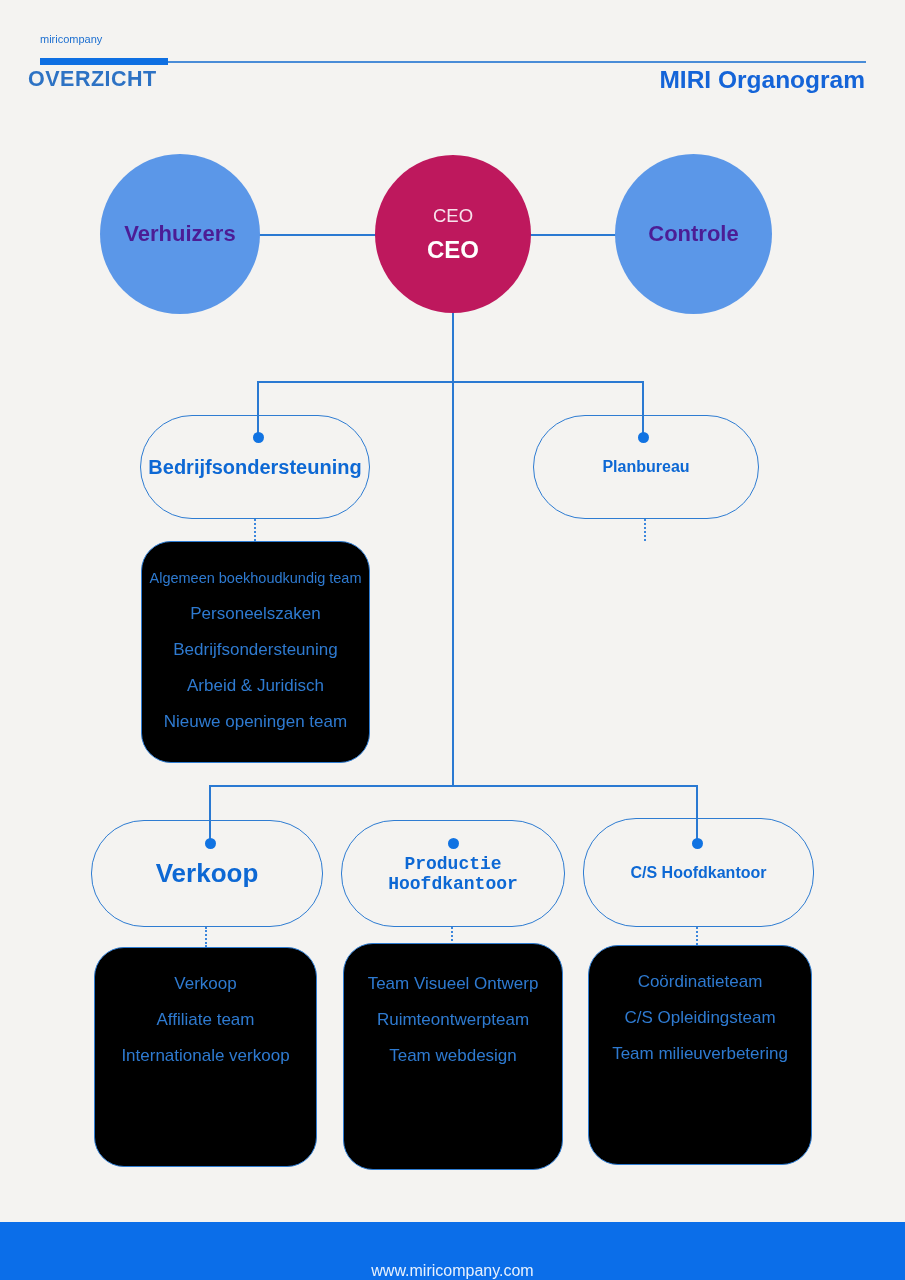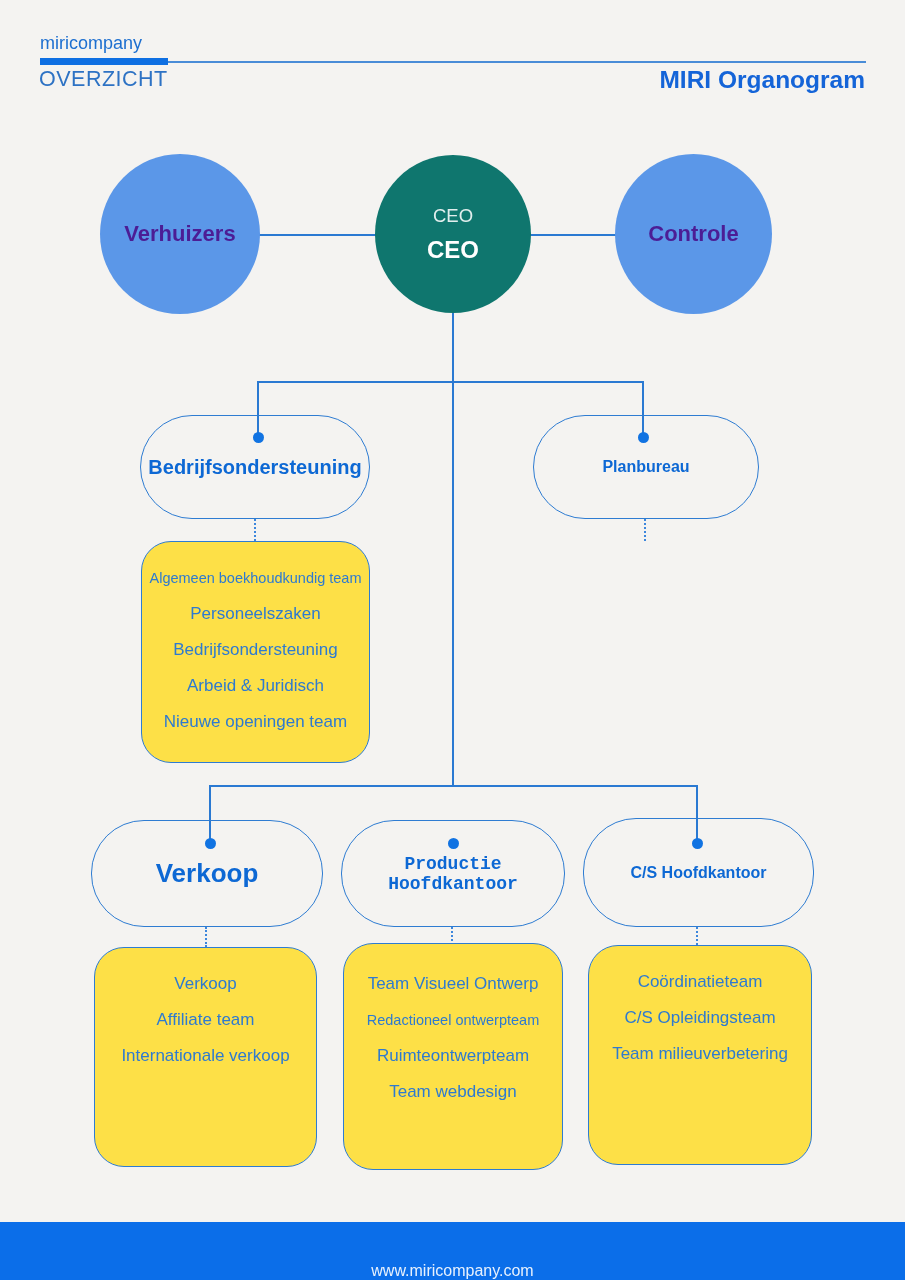--- a/index.html
+++ b/index.html
@@ -2,43 +2,43 @@
 <html><head>
 <meta charset="utf-8">
 <style>
   html,body{margin:0;padding:0;background:#e9e8e6;}
   .stage{
     position:relative;width:905px;height:1280px;margin:0 auto;
     background:#f4f3f1;overflow:hidden;
     font-family:"Liberation Sans","DejaVu Sans",sans-serif;
   }
   
-  .company{position:absolute;left:40px;top:33px;font-size:18px;color:#1d6fd0;}
+  .company{position:absolute;left:40px;top:33px;font-size:11px;color:#1d6fd0;}
   .rule-thin{position:absolute;left:40px;top:61px;width:826px;height:1.5px;background:#2a79d2;opacity:.85;}
   .rule-thick{position:absolute;left:40px;top:58px;width:128px;height:7px;background:#0e6fe2;}
-  .overzicht{position:absolute;left:39px;top:67px;font-size:21.5px;font-weight:400;color:#2d72c4;letter-spacing:.5px;}
+  .overzicht{position:absolute;left:28px;top:67px;font-size:21.5px;font-weight:700;color:#2d72c4;letter-spacing:.5px;}
   .doc-title{position:absolute;right:40px;top:66px;font-size:24.5px;font-weight:700;color:#1464d8;}
   
   .circle{position:absolute;border-radius:50%;display:flex;flex-direction:column;align-items:center;justify-content:center;text-align:center;}
   .circle.light{background:#5b97e8;}
-  .circle.dark{background:#0f766e;}
+  .circle.dark{background:#be185d;}
   .circle .lbl{color:#4c1d95;font-weight:700;font-size:22px;}
   .circle .sub{color:rgba(255,255,255,.88);font-weight:400;font-size:18.5px;margin-bottom:9px;}
   .circle .main{color:#fff;font-weight:700;font-size:24px;}
   
   .hline,.vline{position:absolute;background:#2a79d2;}
   .hline{height:1.5px;}
   .vline{width:1.5px;}
   .dot{position:absolute;width:11px;height:11px;border-radius:50%;background:#1173e2;}
   .dotted{position:absolute;width:0;border-left:2px dotted #3c86dc;}
   
   .pill{position:absolute;border:1.5px solid #2e7cd2;border-radius:53px;display:flex;align-items:center;justify-content:center;text-align:center;}
   .pill .plabel{color:#0d68d4;font-weight:700;}
   
-  .listbox{position:absolute;background:#fde047;border:1.5px solid #2e7cd2;border-radius:30px;box-sizing:border-box;}
+  .listbox{position:absolute;background:#000000;border:1.5px solid #2e7cd2;border-radius:30px;box-sizing:border-box;}
   .listbox .item{height:36px;line-height:36px;text-align:center;color:#2e7ad0;font-size:17px;white-space:nowrap;}
   .listbox .item.sm{font-size:14.5px;}
   .listbox .item.sm2{font-size:15.5px;}
   
   .footer{position:absolute;left:0;top:1222px;width:905px;height:58px;background:#0b6ee9;display:flex;align-items:flex-end;justify-content:center;}
   .footer .url{color:rgba(255,255,255,.9);font-size:16px;}
 </style>
 </head>
 <body>
 
@@ -110,21 +110,20 @@
   <div class="dotted" style="left:451px;top:927px;height:18px;"></div>
   <div class="dotted" style="left:696px;top:927px;height:18px;"></div>
 
   <div class="listbox" style="left:94px;top:947px;width:223px;height:220px;padding-top:18px;">
     <div class="item">Verkoop</div>
     <div class="item">Affiliate team</div>
     <div class="item">Internationale verkoop</div>
   </div>
   <div class="listbox" style="left:343px;top:943px;width:220px;height:227px;padding-top:22px;">
     <div class="item">Team Visueel Ontwerp</div>
-    <div class="item sm">Redactioneel ontwerpteam</div>
     <div class="item">Ruimteontwerpteam</div>
     <div class="item">Team webdesign</div>
   </div>
   <div class="listbox" style="left:588px;top:945px;width:224px;height:220px;padding-top:18px;">
     <div class="item">Coördinatieteam</div>
     <div class="item">C/S Opleidingsteam</div>
     <div class="item">Team milieuverbetering</div>
   </div>
 
   <div class="footer">

